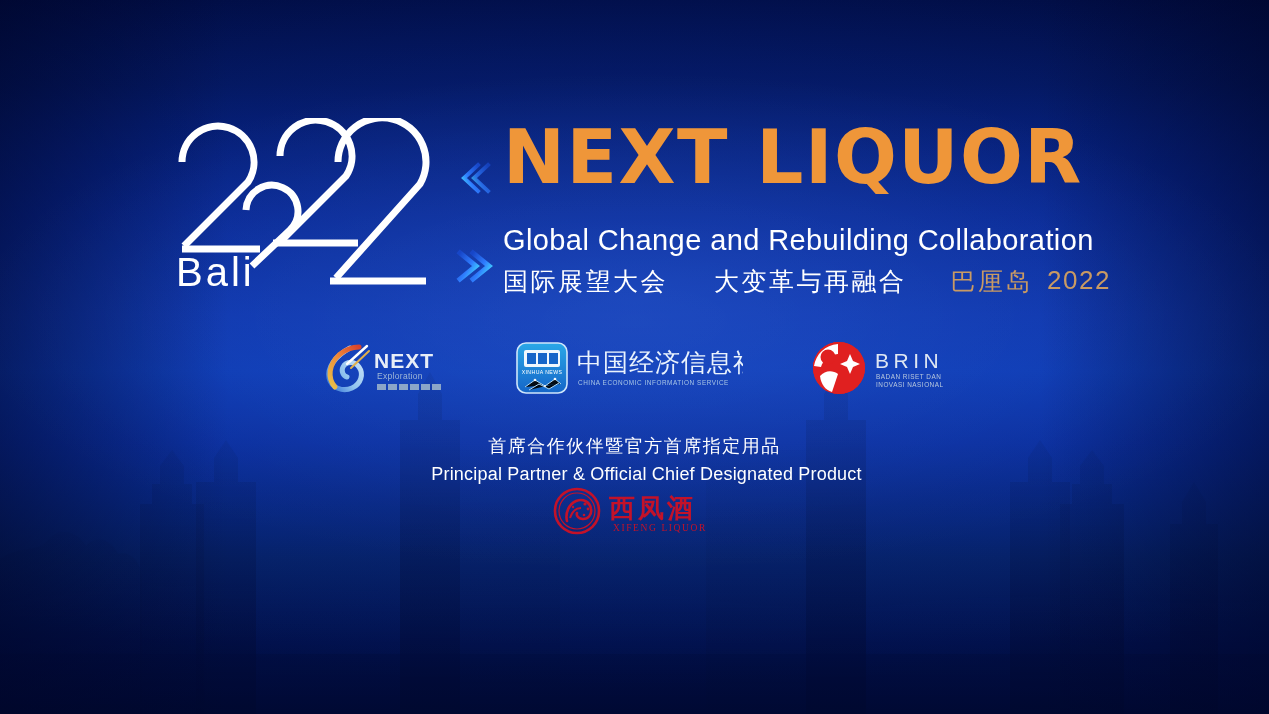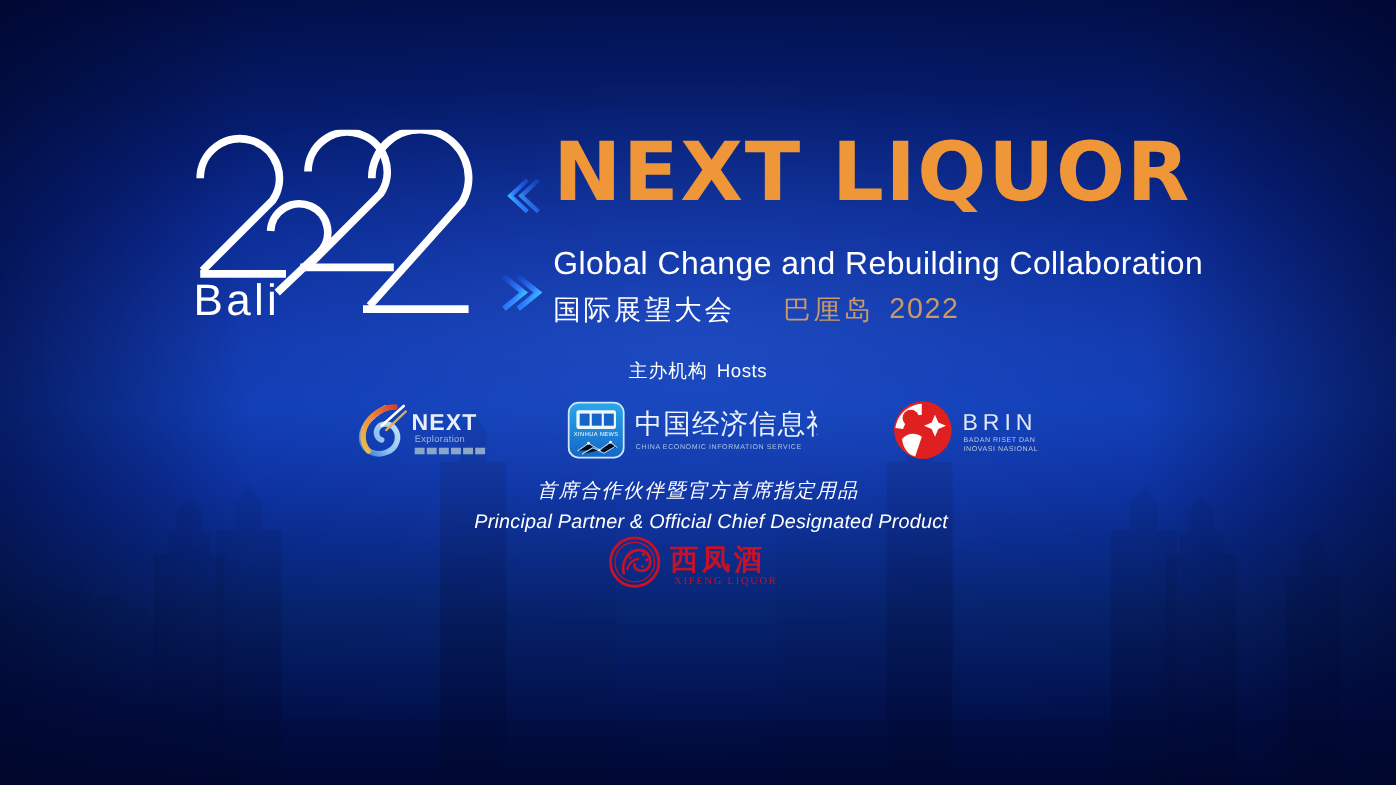--- a/index.html
+++ b/index.html
@@ -142,21 +142,21 @@
   #partner-en{
     margin-top:6px;
     font-family:"Liberation Sans", sans-serif;
     font-size:18px;
     color:#ffffff;
     letter-spacing:.2px;
     padding-left:24px;
   }
   #partner-logo{ display:flex; justify-content:center; }
 
-  .nowrap{ white-space:nowrap;font-style:italic; }
+  .nowrap{ white-space:nowrap; }
 </style>
 </head>
 <body>
 
 <div id="stage">
 
   <svg id="bg-silhouette" viewBox="0 0 1269 360" preserveAspectRatio="none">
     <defs>
       <linearGradient id="silG" x1="0" y1="0" x2="0" y2="1">
         <stop offset="0%" stop-color="#071a52" stop-opacity="0.18"></stop>
@@ -240,30 +240,28 @@
           <path d="M19,8 L35,21 L19,34"></path>
         </g>
       </svg>
     </div>
 
     <div id="title-block">
       <div id="main-title">NEXT LIQUOR</div>
       <div id="subtitle-en">Global Change and Rebuilding Collaboration</div>
       <div id="subtitle-cn-row">
         <span class="cn-seg" id="cn-seg-1">国际展望大会</span>
+        <span class="cn-seg" id="cn-seg-2">大变革与再融合</span>
         <span id="subtitle-place">巴厘岛</span>
         <span id="subtitle-year">2022</span>
       </div>
     </div>
   </div>
 
   <div id="hosts-section">
-    <div id="hosts-label">
-      <span>主办机构</span><span class="en">Hosts</span>
-    </div>
 
     <div id="host-logos">
 
       <div class="host-logo">
         <svg width="130" height="52" viewBox="0 0 130 52" aria-hidden="true">
           <defs>
             <linearGradient id="nxA" x1="0" y1="1" x2="1" y2="0">
               <stop offset="0%" stop-color="#2f6fd6"></stop>
               <stop offset="40%" stop-color="#8fc2ee"></stop>
               <stop offset="100%" stop-color="#d9ecfb"></stop>

